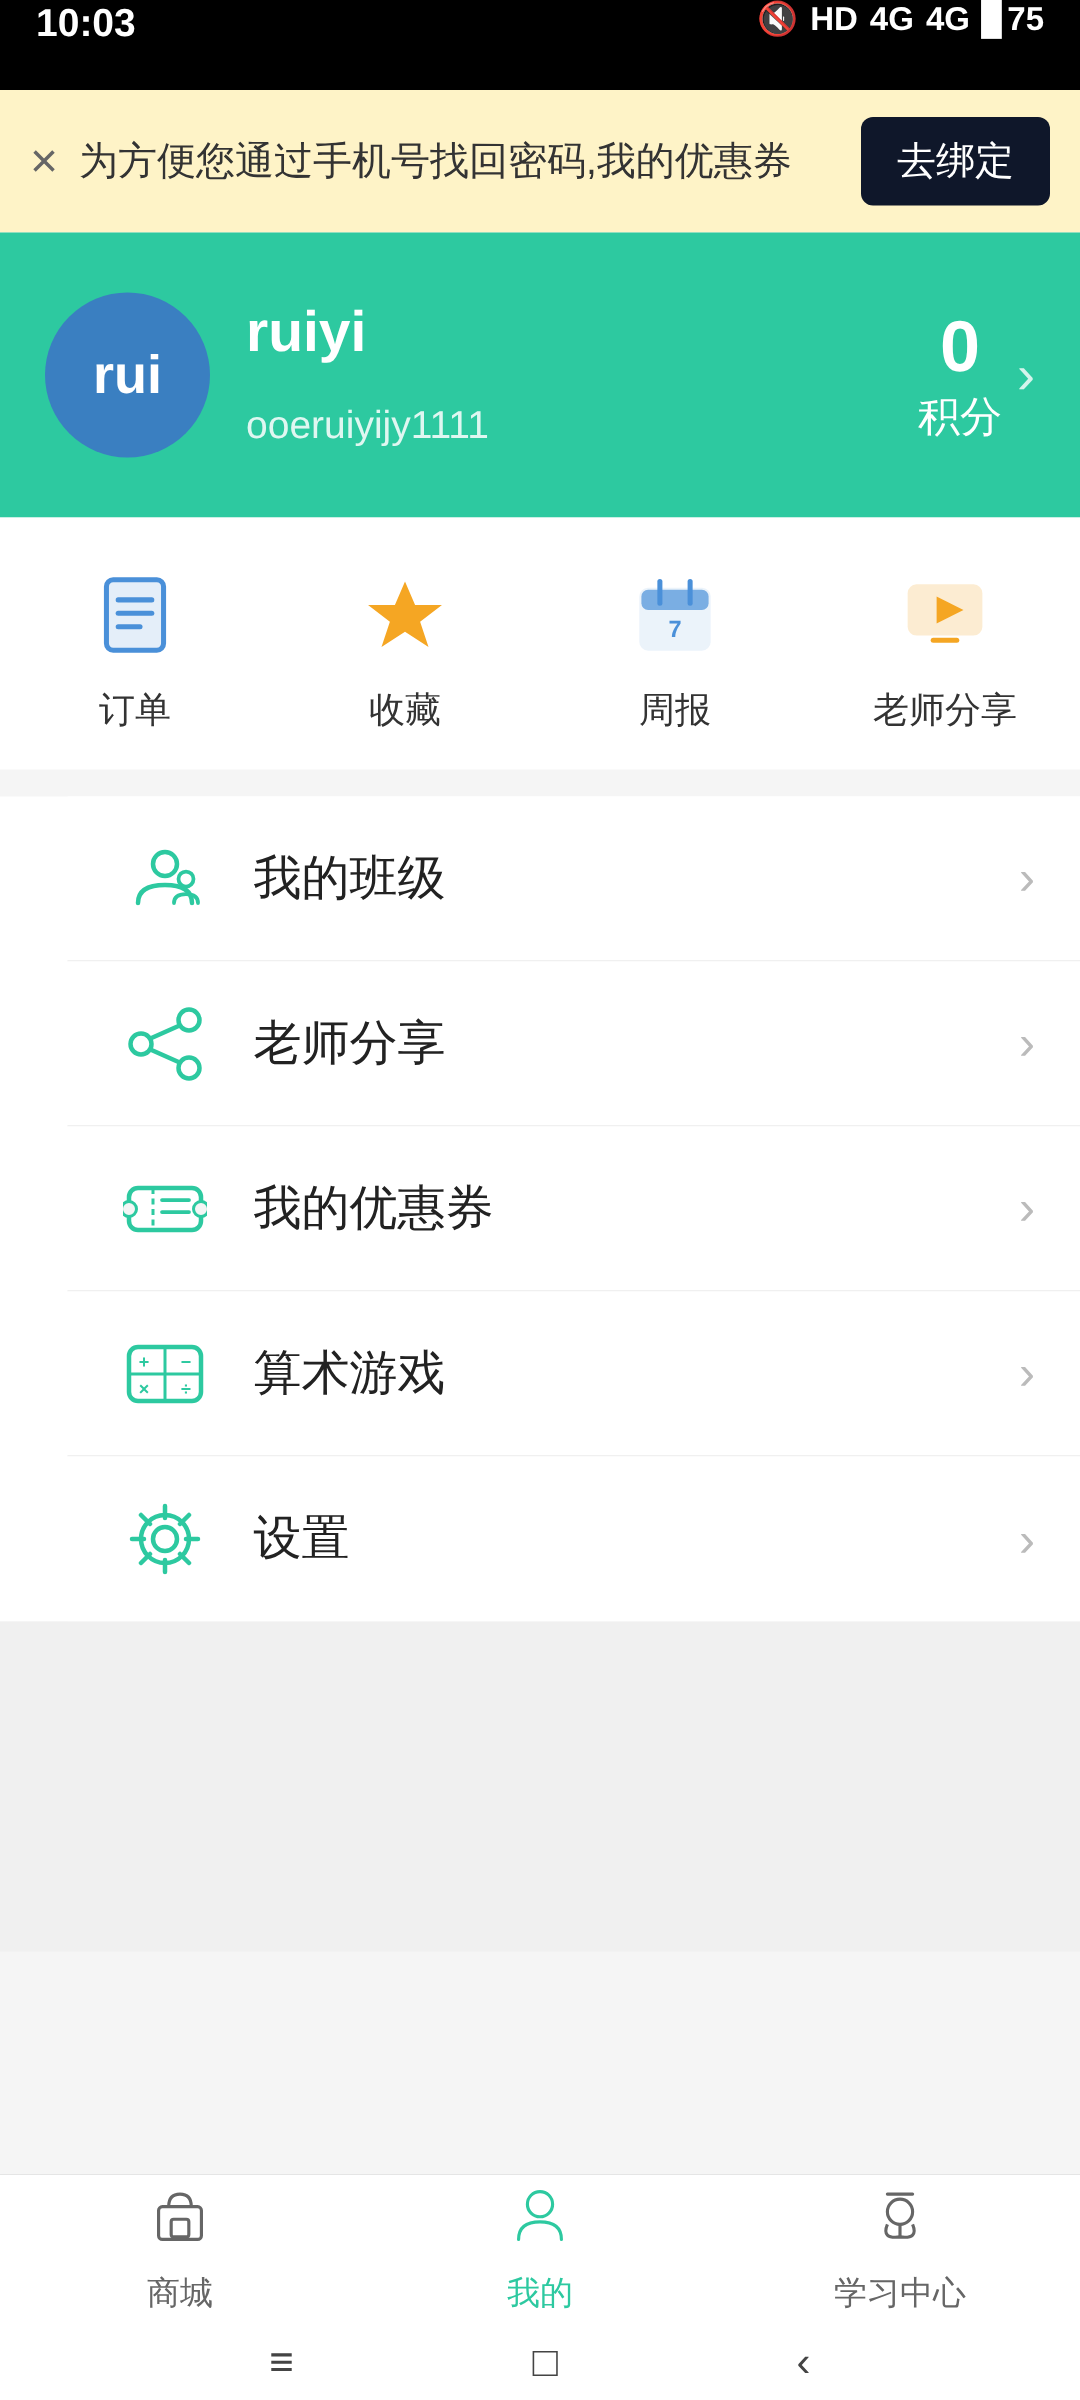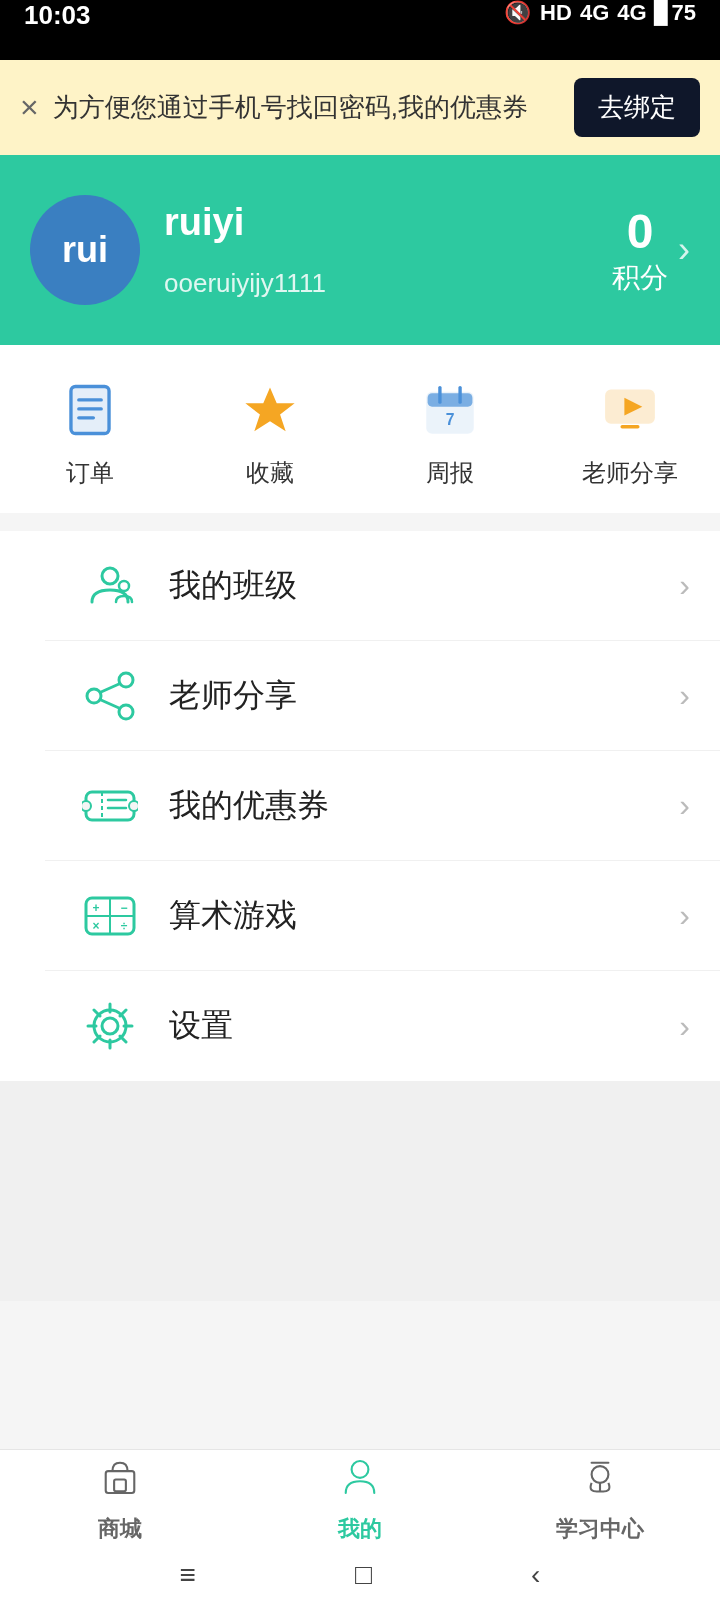--- a/index.html
+++ b/index.html
@@ -224,21 +224,20 @@
     .bottom-nav-icon {
       font-size: 42px;
       color: #666;
     }
     .bottom-nav-icon.active {
       color: #2dc9a0;
     }
     .bottom-nav-label {
       font-size: 22px;
       color: #666;
-      font-weight: bold;
     }
     .bottom-nav-label.active {
       color: #2dc9a0;
     }
     .bottom-system-bar {
       display: flex;
       justify-content: space-around;
       align-items: center;
       height: 50px;
       padding: 0 100px;

